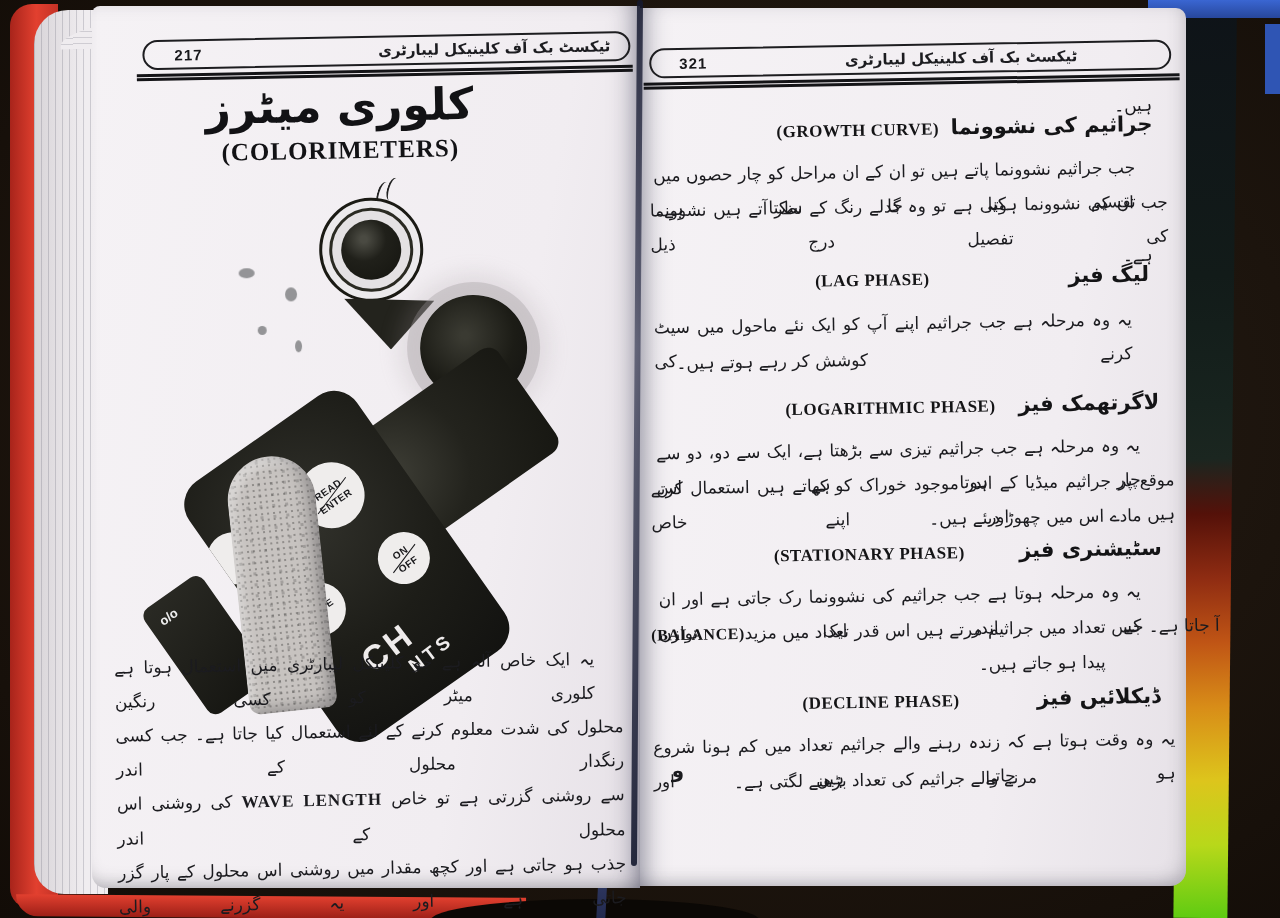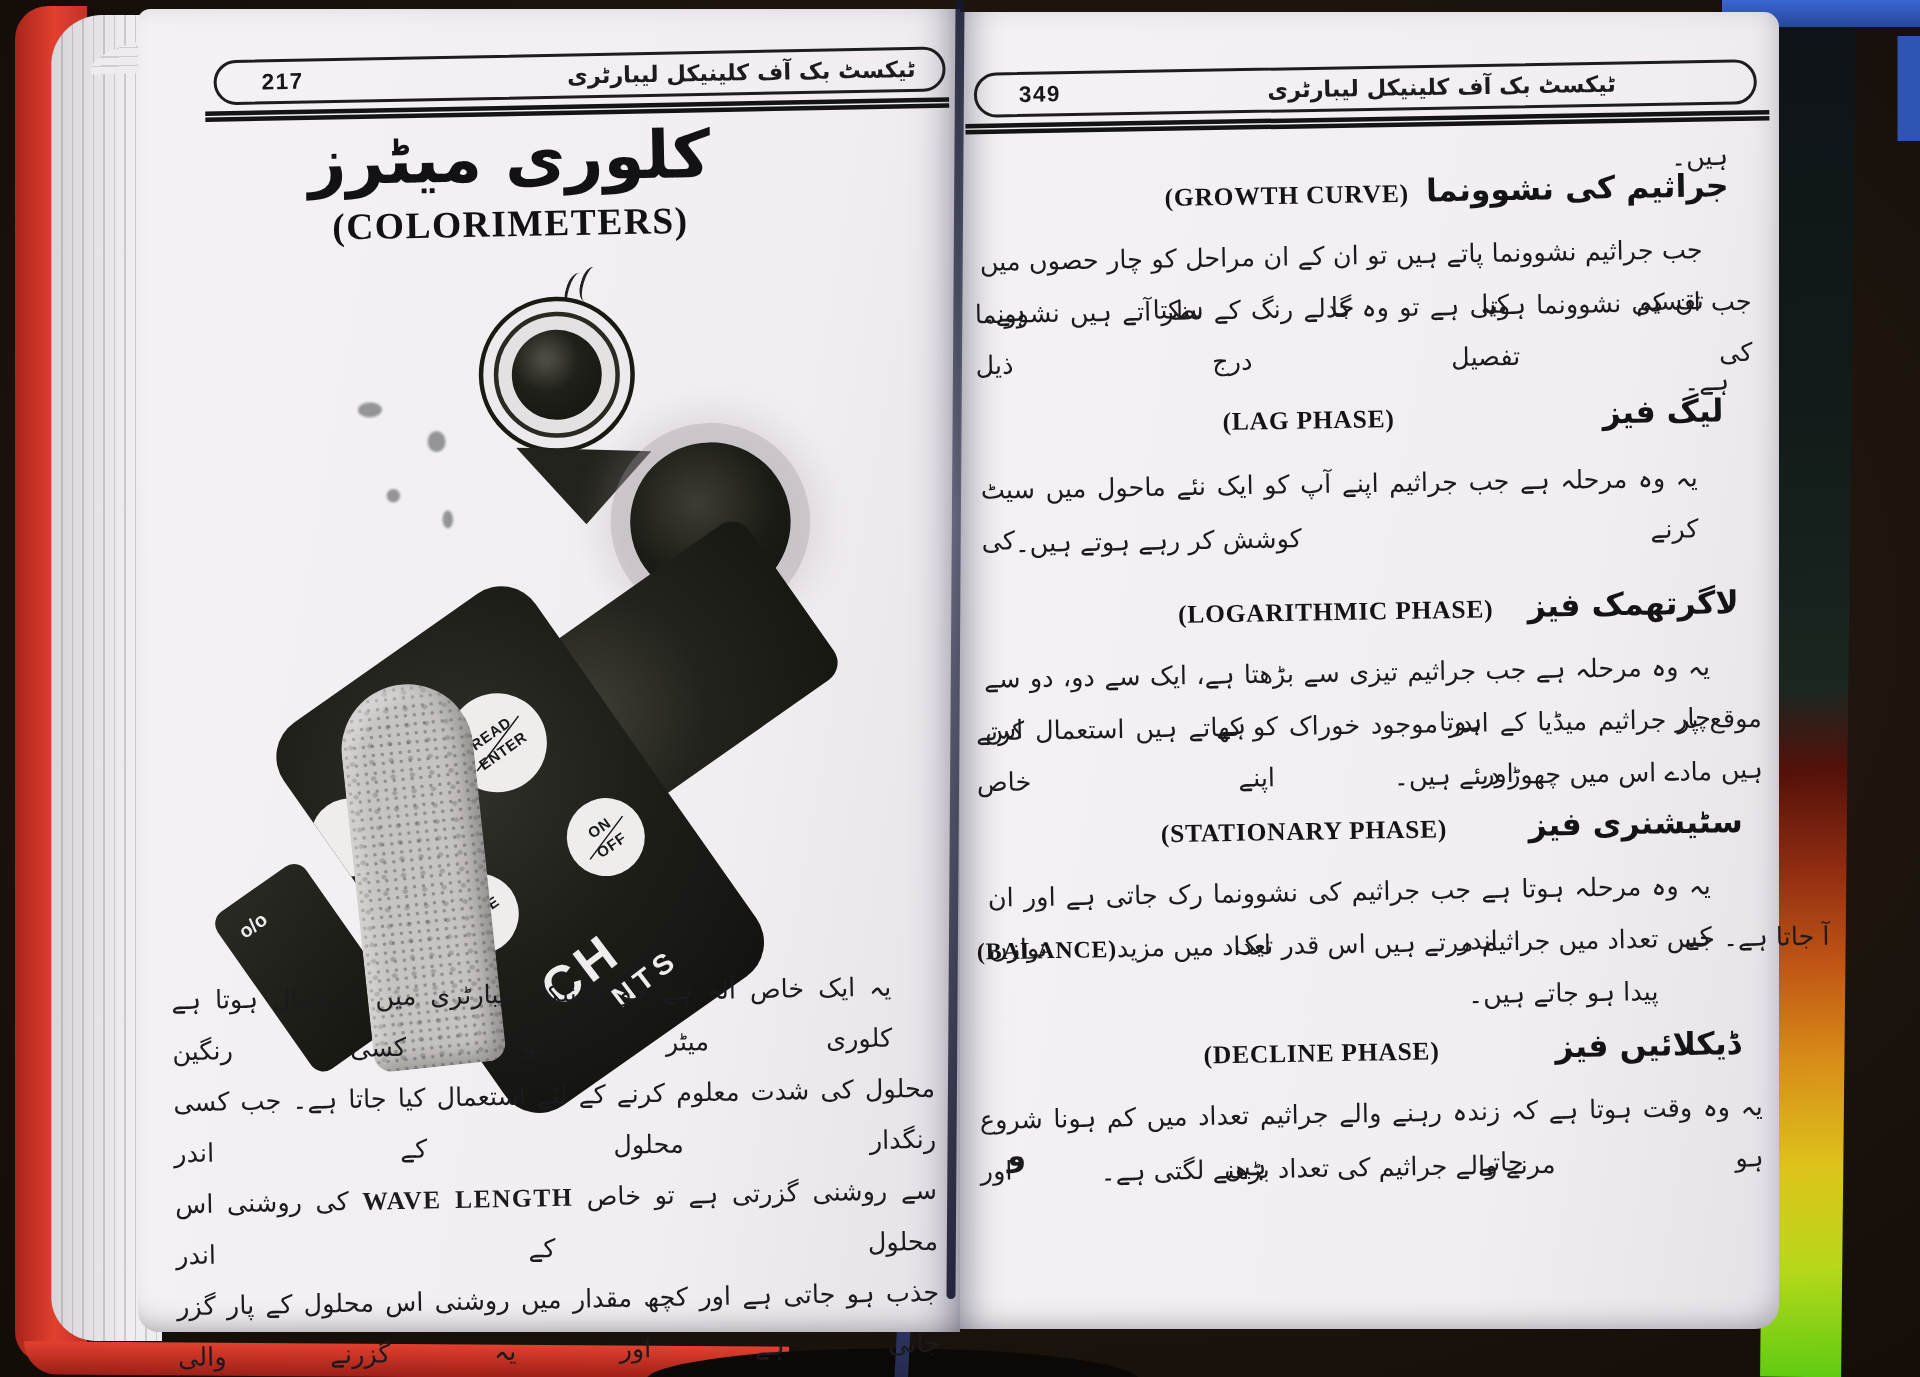--- a/index.html
+++ b/index.html
@@ -155,21 +155,21 @@
 
       </div>
 
     </div>
   </div>
 
   <div class="abs page page-right">
     <div class="tilt-r">
 
       <div class="abs banner" style="left:16px;top:36px;right:8px;">
-        <span class="pageno" style="left:28px;">349</span>
+        <span class="pageno" style="left:28px;">321</span>
         <span class="runhead" style="right:92px;">ٹیکسٹ بک آف کلینیکل لیبارٹری</span>
       </div>
       <div class="abs dblrule" style="left:10px;top:70px;right:0;"></div>
 
       <div class="rline ur urline" style="top:84px;right:28px;">ہیں۔</div>
 
       <div class="rline" style="top:108px;left:0;right:0;height:30px;">
         <span class="abs h-en" style="left:142px;top:4px;">(GROWTH CURVE)</span>
         <span class="abs h-ur" style="right:28px;top:0;">جراثیم کی نشوونما</span>
       </div>

